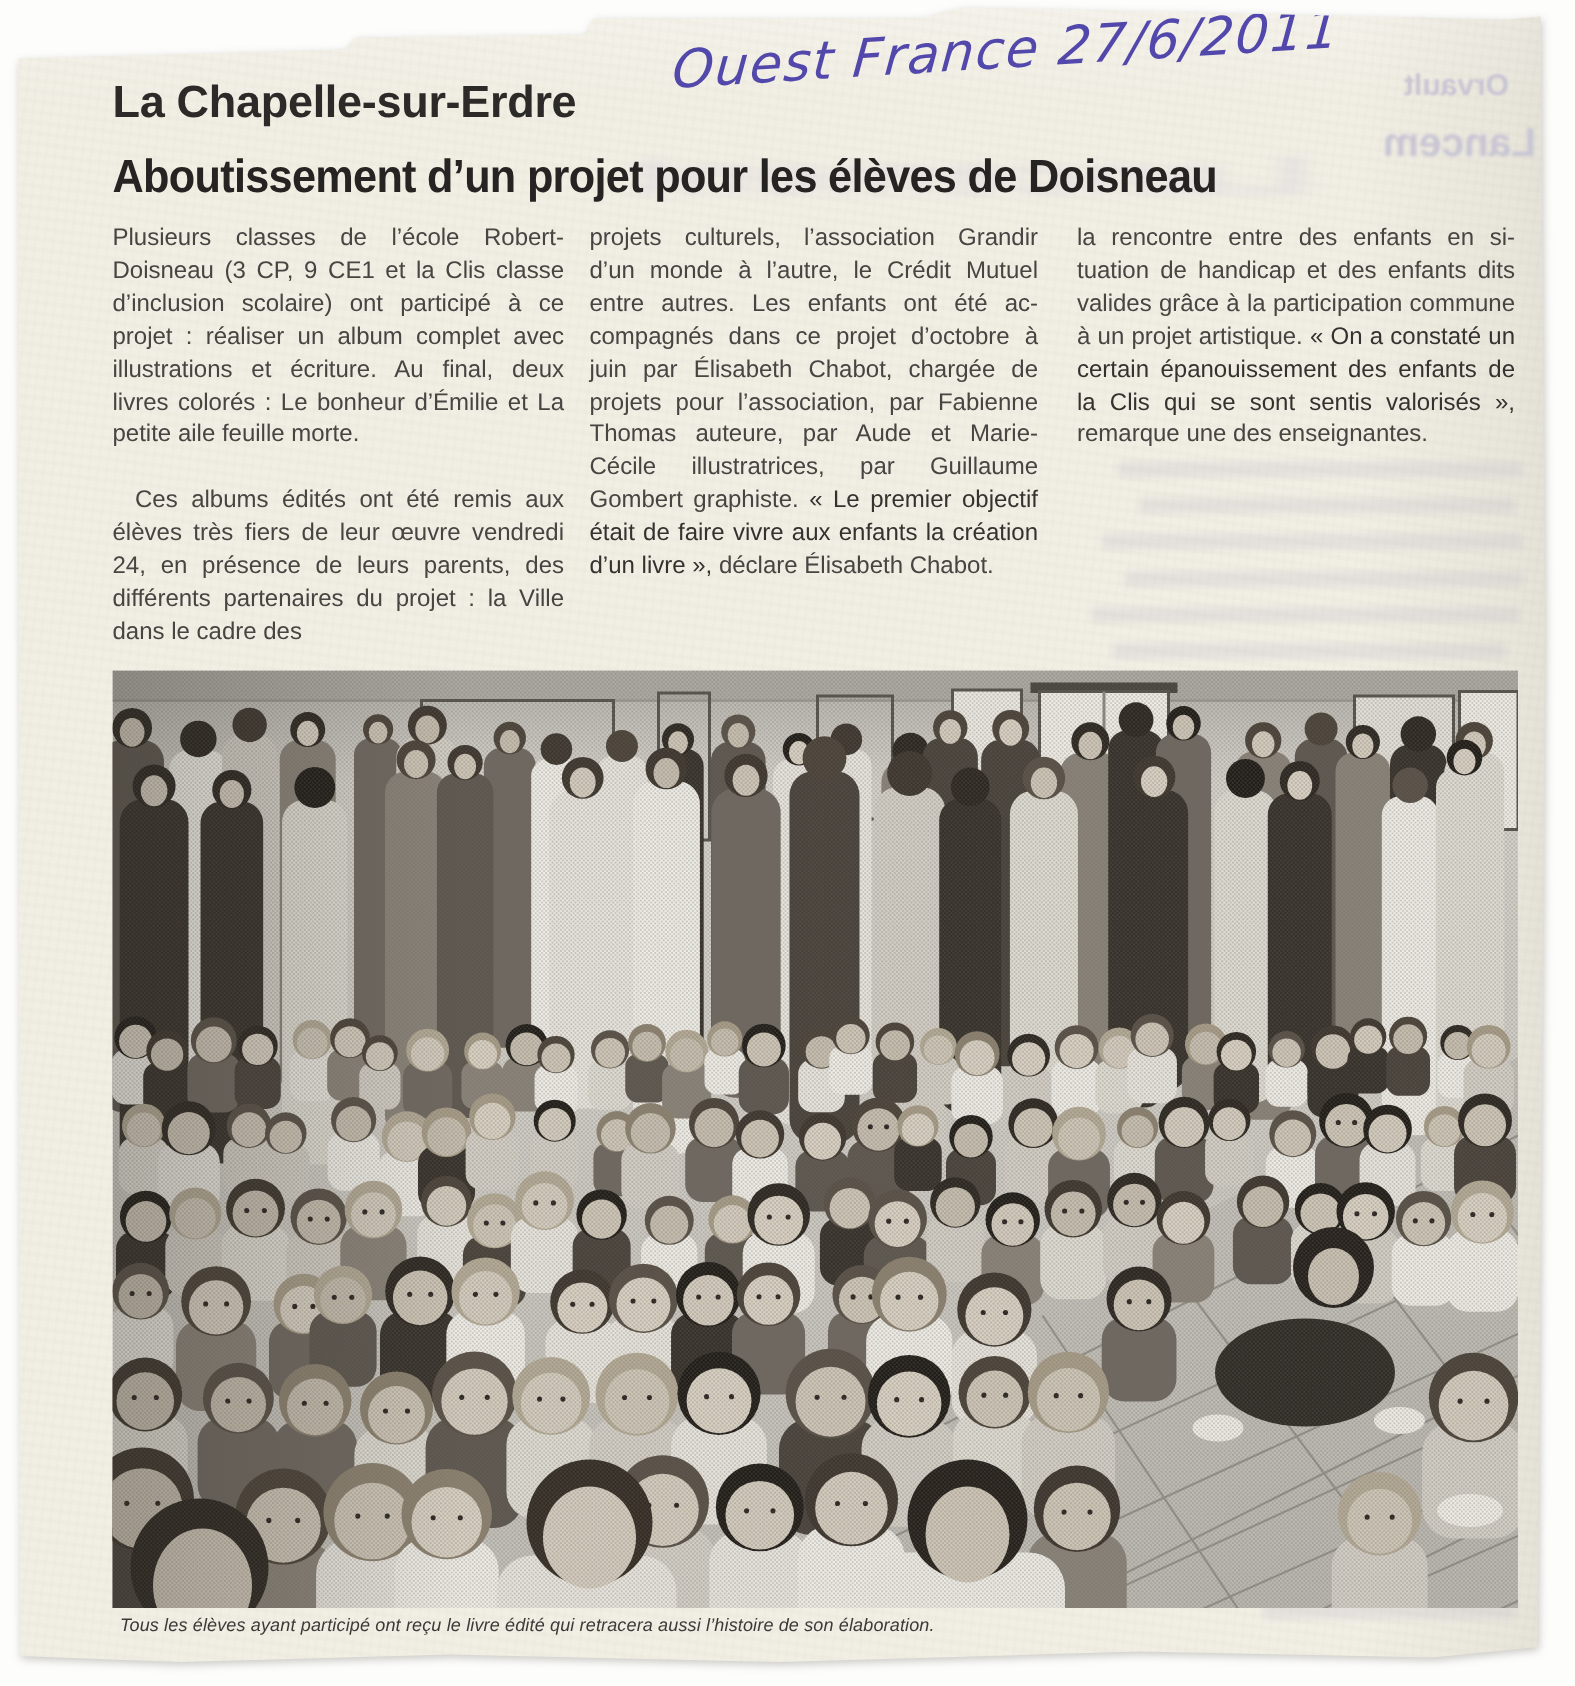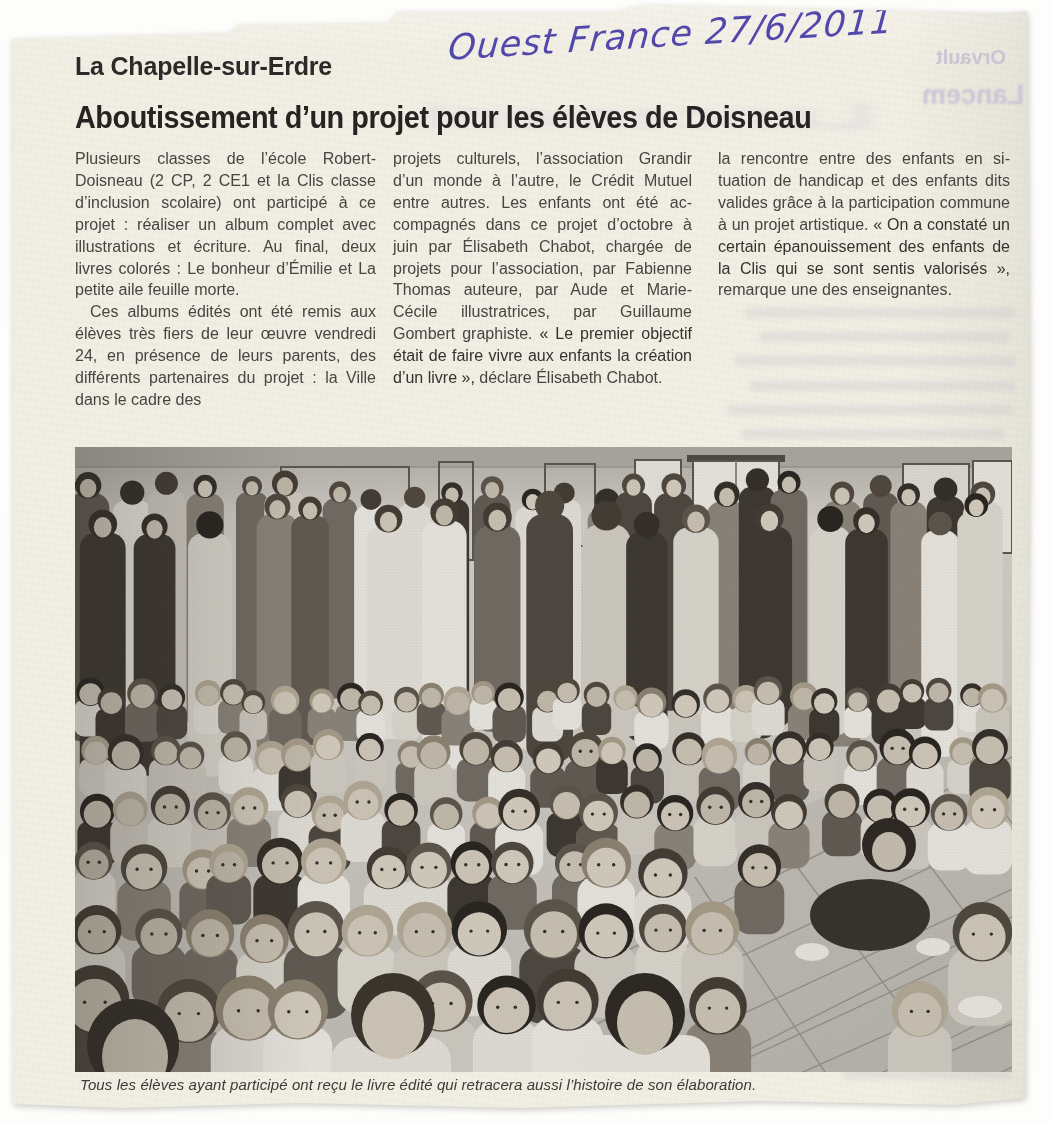--- a/index.html
+++ b/index.html
@@ -15,47 +15,47 @@
       #f1eee4;
     clip-path: polygon(12px 39px, 160px 35px, 230px 33px, 237px 25px, 390px 23px, 396px 12px,
       614px 12px, 642px 5px, 870px 10px, 1005px 13px, 1027px 11px, 1030px 420px,
       1025px 1098px, 955px 1105px, 760px 1101px, 520px 1108px, 300px 1103px, 120px 1108px, 13px 1104px);
   }
   .paper::after{content:"";position:absolute;inset:0;pointer-events:none;opacity:.55;
     background:
       repeating-linear-gradient(7deg, rgba(120,110,90,.03) 0 3px, transparent 3px 7px),
       repeating-linear-gradient(97deg, rgba(120,110,90,.025) 0 2px, transparent 2px 6px);}
 
-  .kicker{position:absolute;left:75px;top:52px;font-size:25px;font-weight:700;color:#2c2a28;letter-spacing:-.2px;}
+  .kicker{position:absolute;left:75px;top:52px;font-size:30px;font-weight:700;color:#2c2a28;letter-spacing:-.2px;}
   .headline{position:absolute;left:75px;top:100px;font-size:31px;font-weight:700;color:#262422;
     letter-spacing:-.5px;white-space:nowrap;transform:scaleX(.93);transform-origin:left center;z-index:3;}
 
   .handwriting{position:absolute;left:448px;top:14px;z-index:4;font-size:35px;font-style:italic;
     font-family:"DejaVu Sans",sans-serif;letter-spacing:1px;white-space:nowrap;
     transform:rotate(-3.5deg) skewX(-8deg);color:#453aa6;opacity:.92;}
 
   .ghost{position:absolute;transform:scaleX(-1);color:#c8c5d4;font-weight:700;z-index:1;
     filter:blur(.7px);white-space:nowrap;}
   .ghost-big{position:absolute;transform:scaleX(-2.6) scaleY(1.1);transform-origin:center;
     color:#d7d4df;font-weight:700;font-size:33px;filter:blur(2.5px);opacity:.5;z-index:1;white-space:nowrap;}
   .ghost-bar{position:absolute;background:#bdbac9;filter:blur(2.6px);opacity:.26;border-radius:2px;z-index:1;}
 
   .col{position:absolute;top:148px;font-size:16px;line-height:21.9px;color:#474542;z-index:2;}
   .col p{margin:0;text-align:justify;}
-  .col p.indent{text-indent:15px;}
+  .col p.indent{text-indent:15px;margin-top:22px;}
   .col .b{font-weight:400;color:#34322f;}
   .col .i{}
   #col-1{left:75px;width:301px;}
   #col-2{left:393px;width:299px;}
   #col-3{left:718px;width:292px;}
 
   .photo{position:absolute;left:75px;top:447px;width:937px;height:625px;z-index:2;}
   .photo svg{display:block;width:100%;height:100%;}
 
-  .caption{position:absolute;left:80px;top:1076px;width:860px;font-size:15px;font-style:italic;
+  .caption{position:absolute;left:80px;top:1076px;width:860px;font-size:12px;font-style:italic;
     color:#3c3a38;z-index:2;letter-spacing:.1px;}
 </style>
 </head>
 <body>
 
 <div id="page">
   <div class="paper-wrap">
     <div class="paper">
 
       <div class="ghost" style="left:936px;top:46px;font-size:20px;">Orvault</div>
@@ -69,21 +69,21 @@
       <div class="ghost-bar" style="left:742px;top:429px;width:262px;height:10px;"></div>
       <div class="ghost-bar" style="left:858px;top:1044px;width:150px;height:11px;"></div>
       <div class="ghost-bar" style="left:842px;top:1068px;width:168px;height:11px;"></div>
 
       <div class="handwriting" style="color: rgb(69, 58, 166);">Ouest France 27/6/2011</div>
 
       <div class="kicker">La Chapelle-sur-Erdre</div>
       <div class="headline">Aboutissement d’un projet pour les élèves de Doisneau</div>
 
       <div class="col" id="col-1">
-          <p><span>Plusieurs classes de l’école Robert-Doisneau (2 CP, 2 CE1 et la Clis classe d’inclusion scolaire) ont parti­cipé à ce projet : réaliser un album complet avec illustrations et écriture. Au final, deux livres colorés : </span><span class="i">Le bon­heur d’Émilie</span><span> et </span><span class="i">La petite aile feuille morte</span><span>.</span></p>
+          <p><span>Plusieurs classes de l’école Robert-Doisneau (3 CP, 9 CE1 et la Clis classe d’inclusion scolaire) ont parti­cipé à ce projet : réaliser un album complet avec illustrations et écriture. Au final, deux livres colorés : </span><span class="i">Le bon­heur d’Émilie</span><span> et </span><span class="i">La petite aile feuille morte</span><span>.</span></p>
           <p class="indent"><span>Ces albums édités ont été remis aux élèves très fiers de leur œuvre vendredi 24, en présence de leurs parents, des différents partenaires du projet : la Ville dans le cadre des</span></p>
         </div>
       <div class="col" id="col-2">
           <p><span>projets culturels, l’association Grandir d’un monde à l’autre, le Crédit Mutuel entre autres. Les enfants ont été ac­compagnés dans ce projet d’octobre à juin par Élisabeth Chabot, chargée de projets pour l’association, par Fa­bienne Thomas auteure, par Aude et Marie-Cécile illustratrices, par Guillaume Gombert graphiste. </span><span class="b">« Le premier objectif était de faire vivre aux enfants la création d’un livre »,</span><span> déclare Élisabeth Chabot.</span></p>
         </div>
       <div class="col" id="col-3">
           <p><span>la rencontre entre des enfants en si­tuation de handicap et des enfants dits valides grâce à la participation commune à un projet artistique. </span><span class="b">« On a constaté un certain épanouisse­ment des enfants de la Clis qui se sont sentis valorisés »,</span><span> remarque une des enseignantes.</span></p>
         </div>
 
       <div class="photo">

